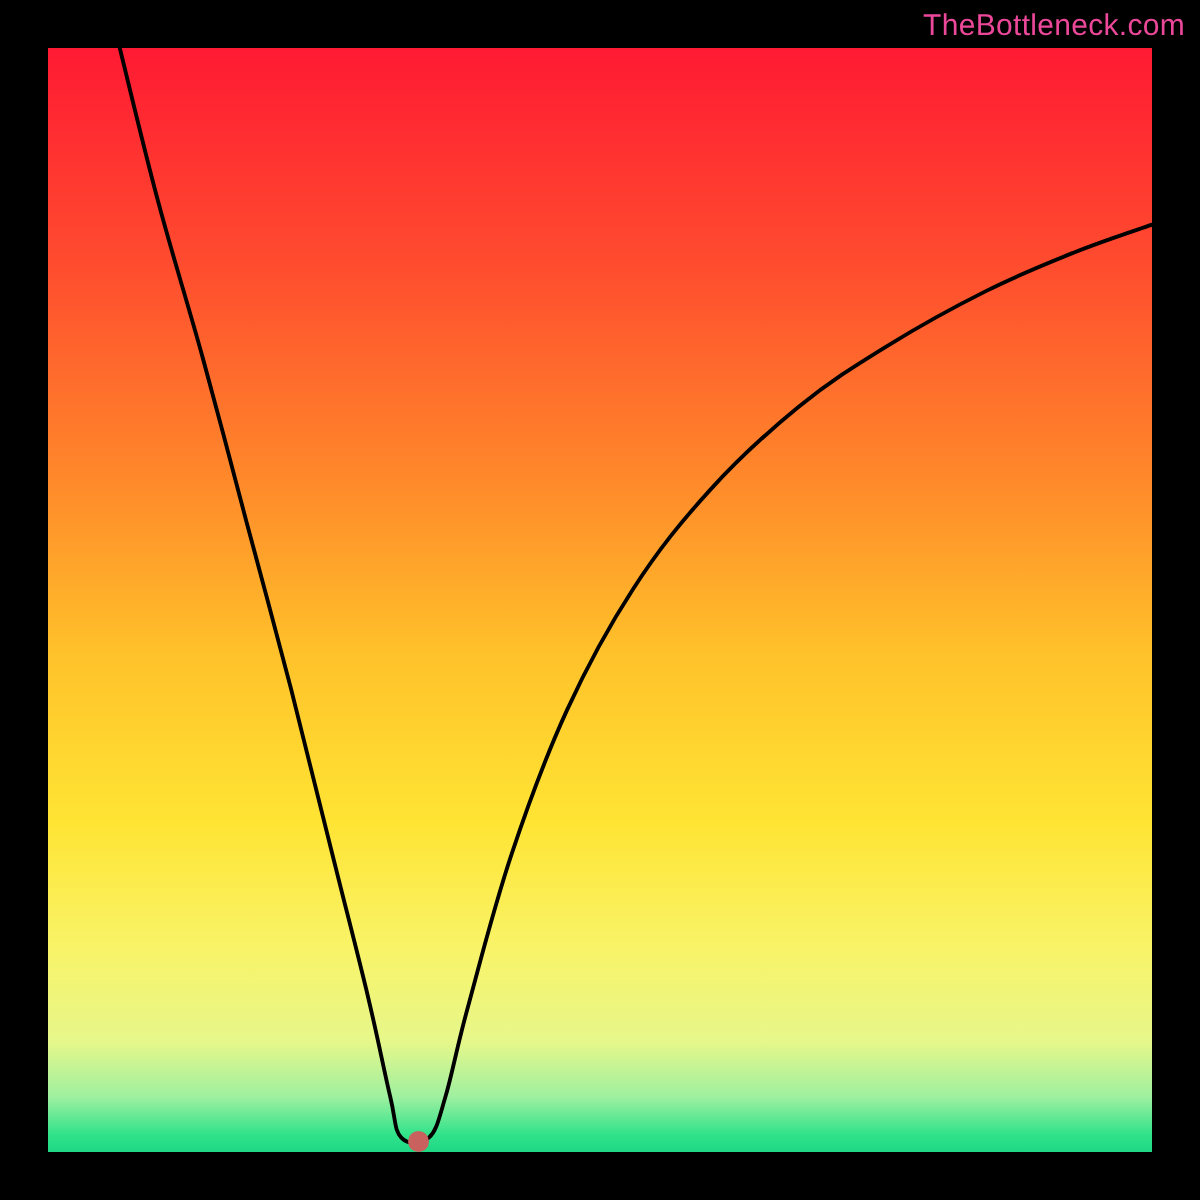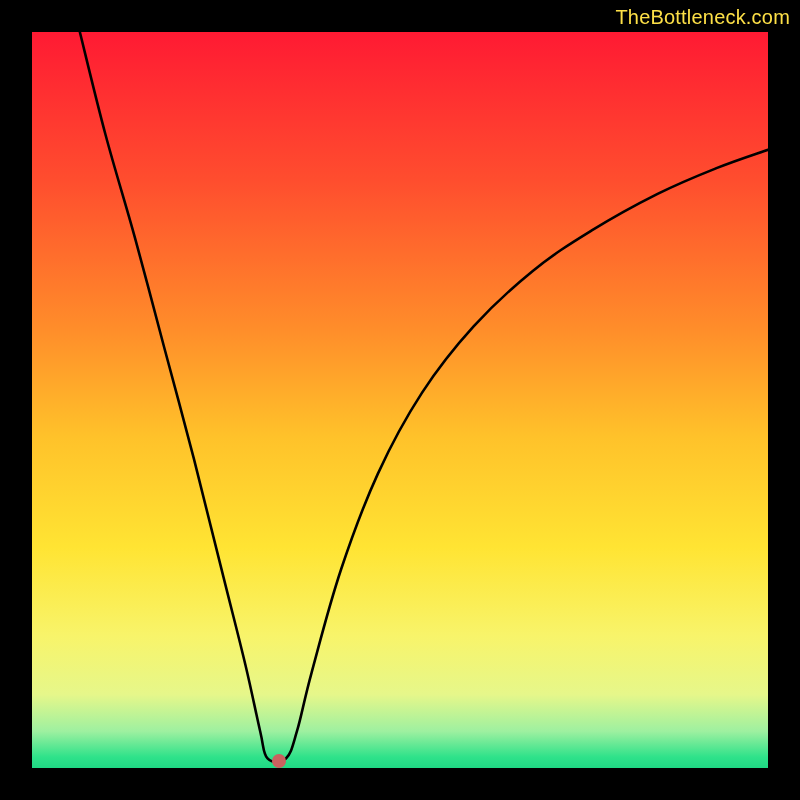--- a/index.html
+++ b/index.html
@@ -29,21 +29,21 @@
     inset: 0;
   }
   .curve {
     position: absolute;
     inset: 0;
   }
   .watermark {
     position: absolute;
     top: 6px;
     right: 10px;
-    color: #fde047;
+    color: #ec4899;
     font-size: 20px;
     letter-spacing: 0.2px;
     font-weight: 500;
   }
   .dot {
     position: absolute;
     width: 14px;
     height: 14px;
     border-radius: 50%;
     transform: translate(-50%, -50%);

